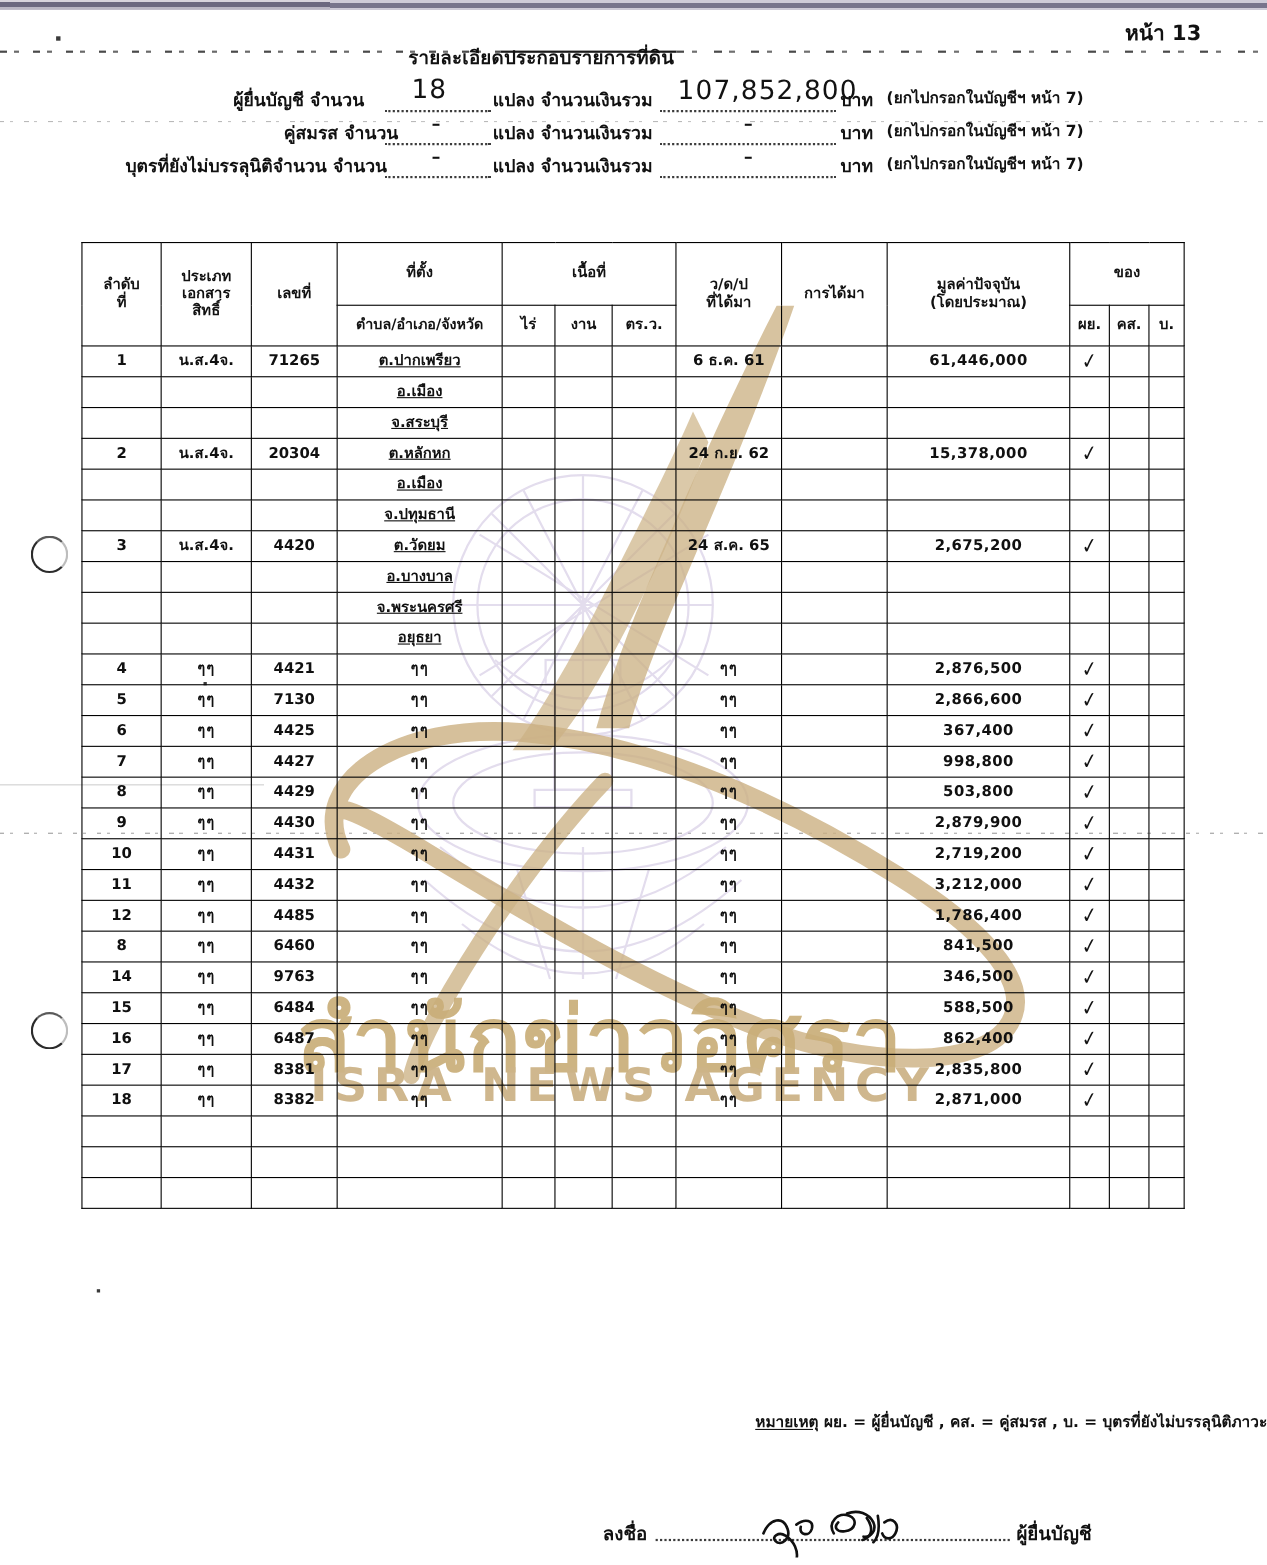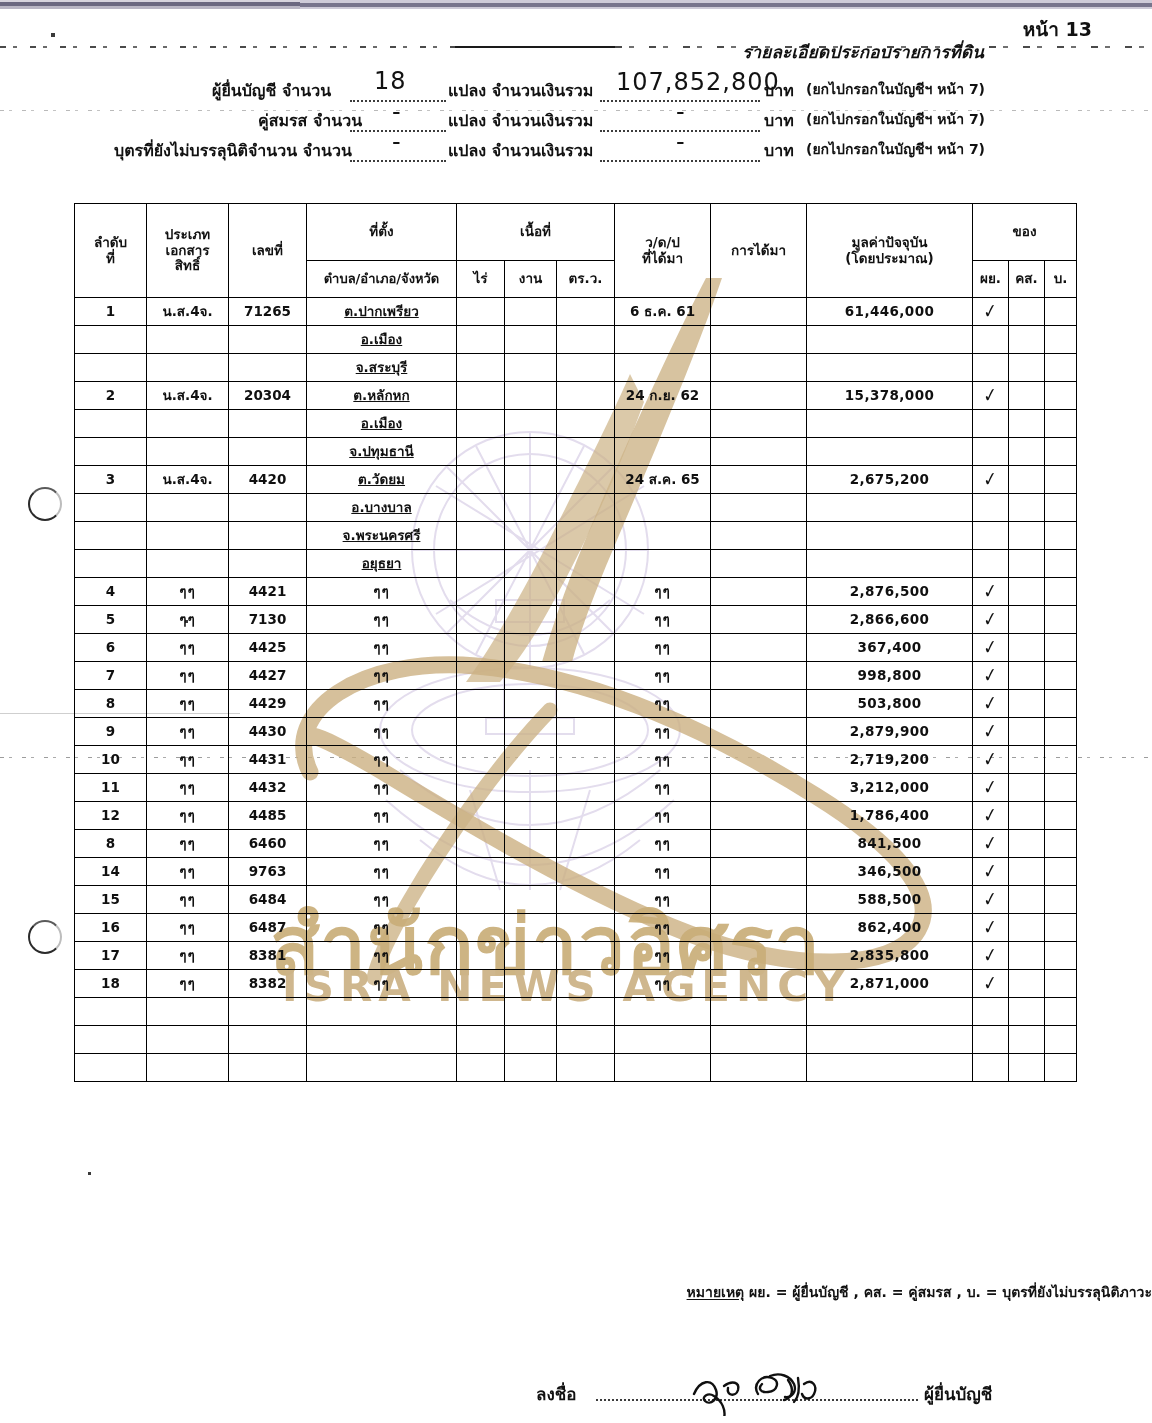--- a/index.html
+++ b/index.html
@@ -59,40 +59,40 @@
     position:absolute; right:60px; top:14px;
     font-size:19px; font-weight:bold;
   }
   .title-rule{position:absolute; left:0px; top:46px; width:1152px; height:2px;}
   .title-rule .seg-solid{position:absolute;left:455px;top:0;width:160px;height:2px;background:#1a1a1a;}
   .title-rule .seg-dash-l{position:absolute;left:0;top:0;width:455px;height:2px;
     background:repeating-linear-gradient(90deg,#4a4a4a 0 6px,transparent 6px 13px,#6a6a6a 13px 17px,transparent 17px 30px);}
   .title-rule .seg-dash-r{position:absolute;left:615px;top:0;width:537px;height:2px;
     background:repeating-linear-gradient(90deg,#4a4a4a 0 7px,transparent 7px 14px,#707070 14px 19px,transparent 19px 34px);}
   .doc-title{
-    position:absolute; left:0; top:38px; width:984px; text-align:right;
-    font-size:17px; font-weight:bold; letter-spacing:.2px;font-style:italic;
+    position:absolute; left:0; top:38px; width:984px; text-align:center;
+    font-size:17px; font-weight:bold; letter-spacing:.2px;
   }
 
   .decl-block{position:absolute; left:0; top:78px; width:1152px;}
   .decl-row{position:relative; height:30px; font-size:16px; font-weight:bold; white-space:nowrap;}
   .decl-row .lbl{position:absolute;}
   .decl-row .dots{
     position:absolute; bottom:6px; height:0; border-bottom:2px dotted #3c3c3c;
   }
   .hw{
     position:absolute;
     font-family:"DejaVu Sans", sans-serif;
     color:#121212; font-weight:normal;
   }
   .hw-head{font-size:24px; letter-spacing:1px;}
 
   
   .tbl{
-    position:absolute; left:74px; top:203px;
+    position:absolute; left:74px; top:220px;
     width:1002px; border-collapse:collapse;
     table-layout:fixed;
   }
   .tbl td, .tbl th{
     border:1.6px solid #000;
     padding:0; margin:0;
     font-size:13.5px; font-weight:bold;
     text-align:center; vertical-align:middle;
     background:transparent;
     line-height:1.15;
@@ -118,21 +118,21 @@
   .cell-date{text-align:left; padding-left:4px;}
 
   
   .footnote{
     position:absolute; left:0; top:1281px; width:1152px;
     text-align:right; padding-right:72px;
     font-size:14px; font-weight:bold;
   }
   .footnote u{text-underline-offset:2px;}
   .sigline{position:absolute; left:0; top:1380px; width:1152px; font-size:17px; font-weight:bold;}
-  .sig-lbl{position:absolute; left:536px; top:0;text-align:center;}
+  .sig-lbl{position:absolute; left:548px; top:0;text-align:center;}
   .sig-dots{position:absolute; left:596px; top:19px; width:322px; height:0; border-bottom:2px dotted #3c3c3c;}
   .sig-role{position:absolute; left:924px; top:0;}
   .sig-hw{position:absolute; left:690px; top:-14px; font-size:26px;}
 </style>
 </head>
 <body>
 
 <div class="scan-top-bar"></div>
 <div class="scan-top-bar-right"></div>
 <div class="speck" style="left:51px;top:33px;width:4px;height:4px;"></div>

